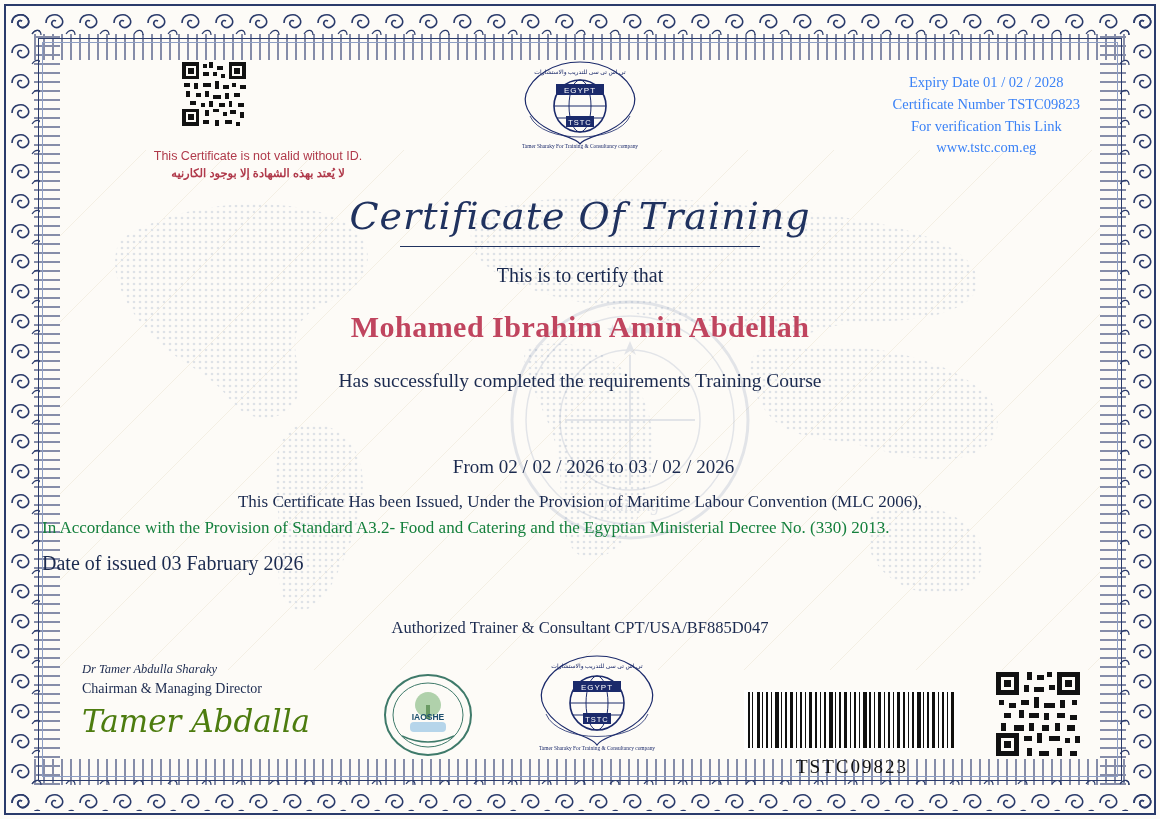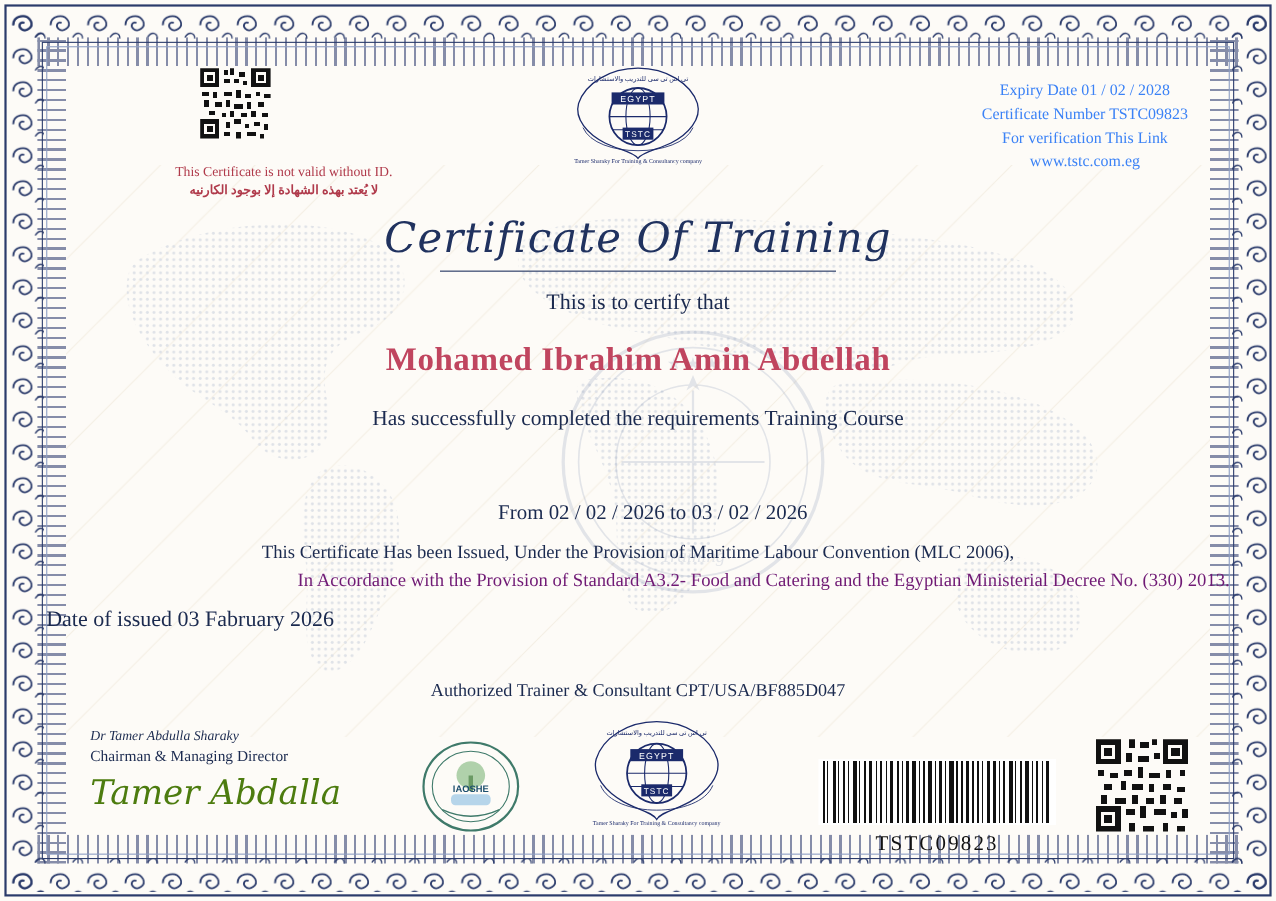--- a/index.html
+++ b/index.html
@@ -53,21 +53,21 @@
 
   
   .content{position:absolute;left:42px;top:42px;right:42px;bottom:42px;}
 
   .qr-top{
     position:absolute;left:140px;top:20px;width:64px;height:64px;
   }
   .idnote{
     position:absolute;left:66px;top:105px;width:300px;text-align:center;
     color:#b03a4b;font-size:12.5px;line-height:1.45;
-    font-family:Liberation Serif, serif;
+    font-family:Liberation Sans, sans-serif;
   }
   .idnote .ar{direction:rtl;font-size:11.5px;font-weight:bold;}
 
   .logo-top{
     position:absolute;left:0;right:0;top:12px;margin:auto;width:132px;height:100px;
     text-align:center;
   }
 
   .meta{
     position:absolute;right:38px;top:30px;text-align:center;
@@ -105,22 +105,22 @@
   }
   .dates{
     position:absolute;left:0;right:0;top:414px;text-align:center;
     font-size:19px;color:#1b2a4f;margin-left:27px;
   }
   .prov1{
     position:absolute;left:0;right:0;top:450px;text-align:center;
     font-size:17px;color:#1b2a4f;
   }
   .prov2{
-    position:absolute;left:0;right:0;top:476px;text-align:right;
-    font-size:17px;color:#701a75;
+    position:absolute;left:0;right:0;top:476px;text-align:left;
+    font-size:17px;color:#15803d;
   }
   .issued{
     position:absolute;left:0;right:0;top:510px;text-align:left;
     font-size:20px;color:#1b2a4f;
   }
   .trainer{
     position:absolute;left:0;right:0;top:576px;text-align:center;
     font-size:16.5px;color:#1b2a4f;
   }
 

